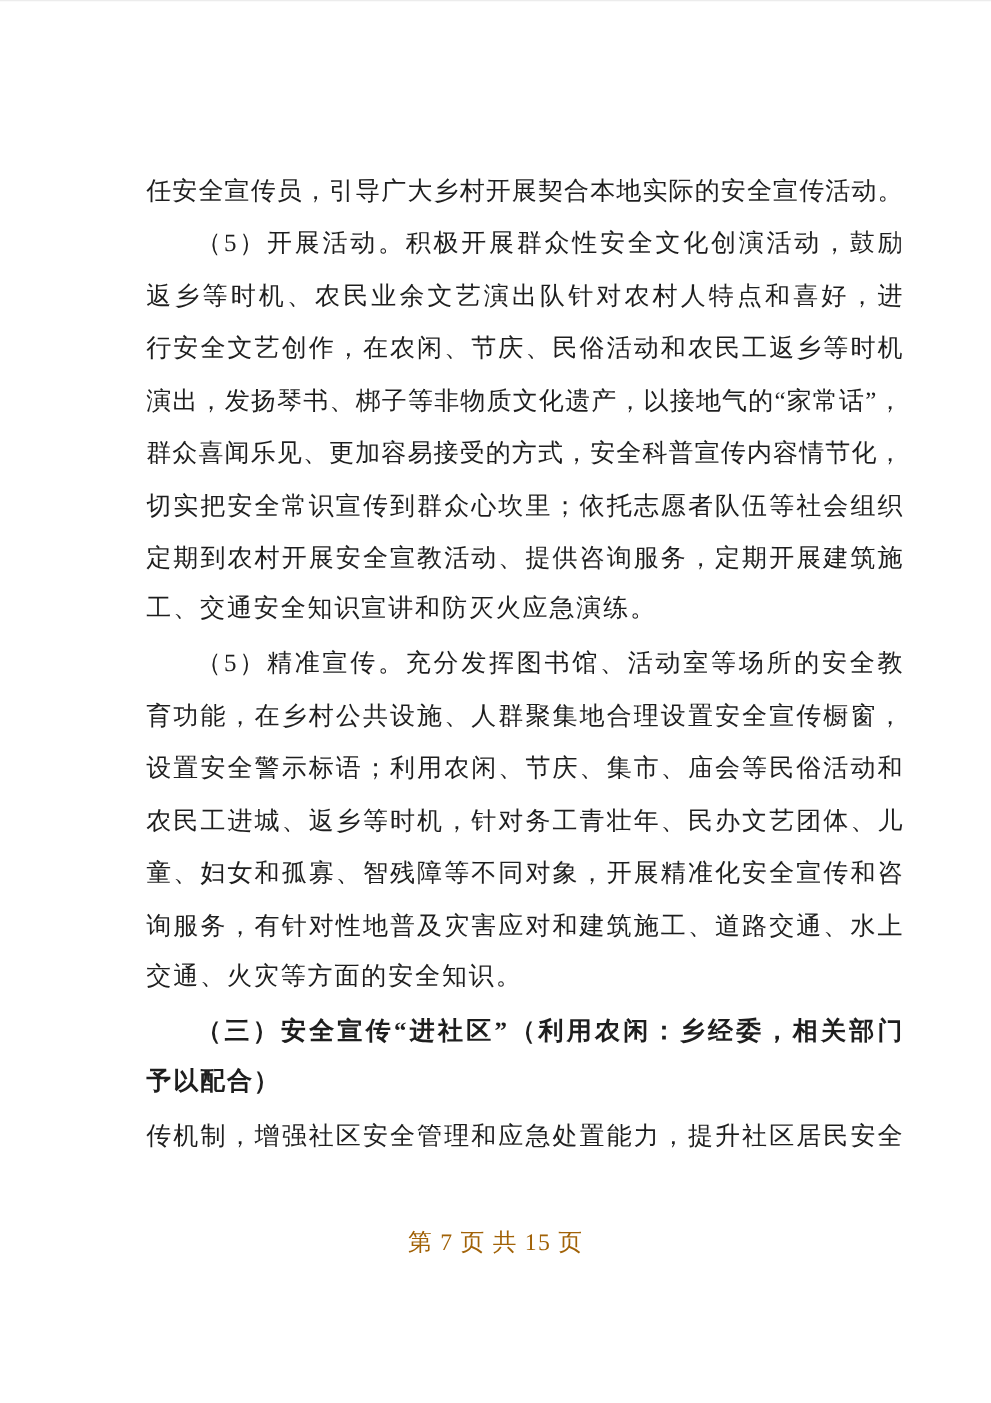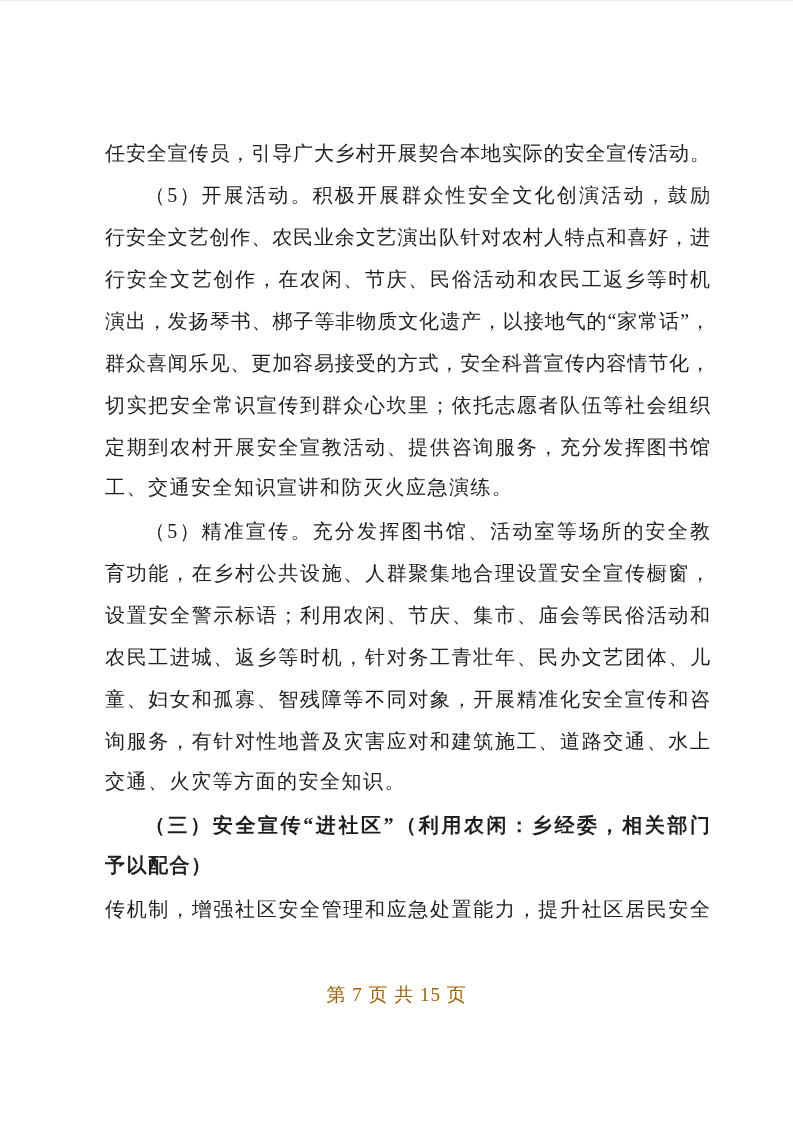--- a/index.html
+++ b/index.html
@@ -12,21 +12,21 @@
     width: 793px;
     height: 1122px;
     background: #ffffff;
     box-shadow: inset 0 1px 0 #ececec;
     font-family: "Liberation Serif", "DejaVu Serif", serif;
     color: #1e1e1e;
     overflow: hidden;
   }
   .content {
     position: absolute;
-    left: 105px;
+    left: 117px;
     top: 132px;
     width: 605px;
   }
   .line {
     height: 42px;
     line-height: 42px;
     font-size: 20px;
     text-align: justify;
     text-align-last: justify;
     text-justify: inter-character;
@@ -58,26 +58,26 @@
     letter-spacing: 1px;
   }
 </style>
 </head>
 <body>
 
 <div class="page">
   <div class="content">
     <div class="line">任安全宣传员，引导广大乡村开展契合本地实际的安全宣传活动。</div>
     <div class="line indent">（5）开展活动。积极开展群众性安全文化创演活动，鼓励</div>
-    <div class="line">行安全文艺创作、农民业余文艺演出队针对农村人特点和喜好，进</div>
+    <div class="line">返乡等时机、农民业余文艺演出队针对农村人特点和喜好，进</div>
     <div class="line">行安全文艺创作，在农闲、节庆、民俗活动和农民工返乡等时机</div>
     <div class="line">演出，发扬琴书、梆子等非物质文化遗产，以接地气的“家常话”，</div>
     <div class="line">群众喜闻乐见、更加容易接受的方式，安全科普宣传内容情节化，</div>
     <div class="line">切实把安全常识宣传到群众心坎里；依托志愿者队伍等社会组织</div>
-    <div class="line">定期到农村开展安全宣教活动、提供咨询服务，充分发挥图书馆</div>
+    <div class="line">定期到农村开展安全宣教活动、提供咨询服务，定期开展建筑施</div>
     <div class="line short">工、交通安全知识宣讲和防灭火应急演练。</div>
     <div class="line indent">（5）精准宣传。充分发挥图书馆、活动室等场所的安全教</div>
     <div class="line">育功能，在乡村公共设施、人群聚集地合理设置安全宣传橱窗，</div>
     <div class="line">设置安全警示标语；利用农闲、节庆、集市、庙会等民俗活动和</div>
     <div class="line">农民工进城、返乡等时机，针对务工青壮年、民办文艺团体、儿</div>
     <div class="line">童、妇女和孤寡、智残障等不同对象，开展精准化安全宣传和咨</div>
     <div class="line">询服务，有针对性地普及灾害应对和建筑施工、道路交通、水上</div>
     <div class="line short">交通、火灾等方面的安全知识。</div>
     <div class="line indent bold">（三）安全宣传“进社区”（利用农闲：乡经委，相关部门</div>
     <div class="line short bold">予以配合）</div>

